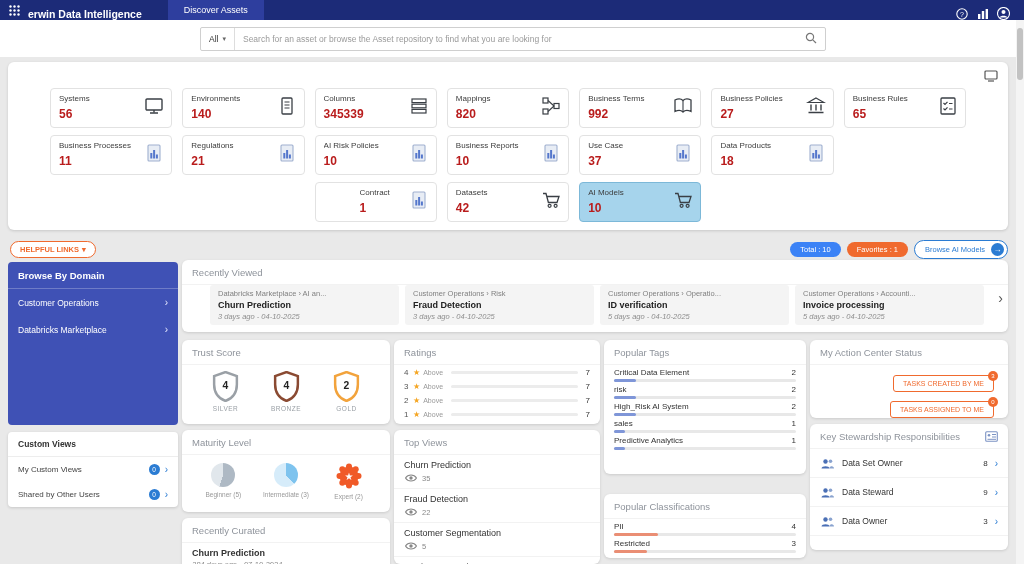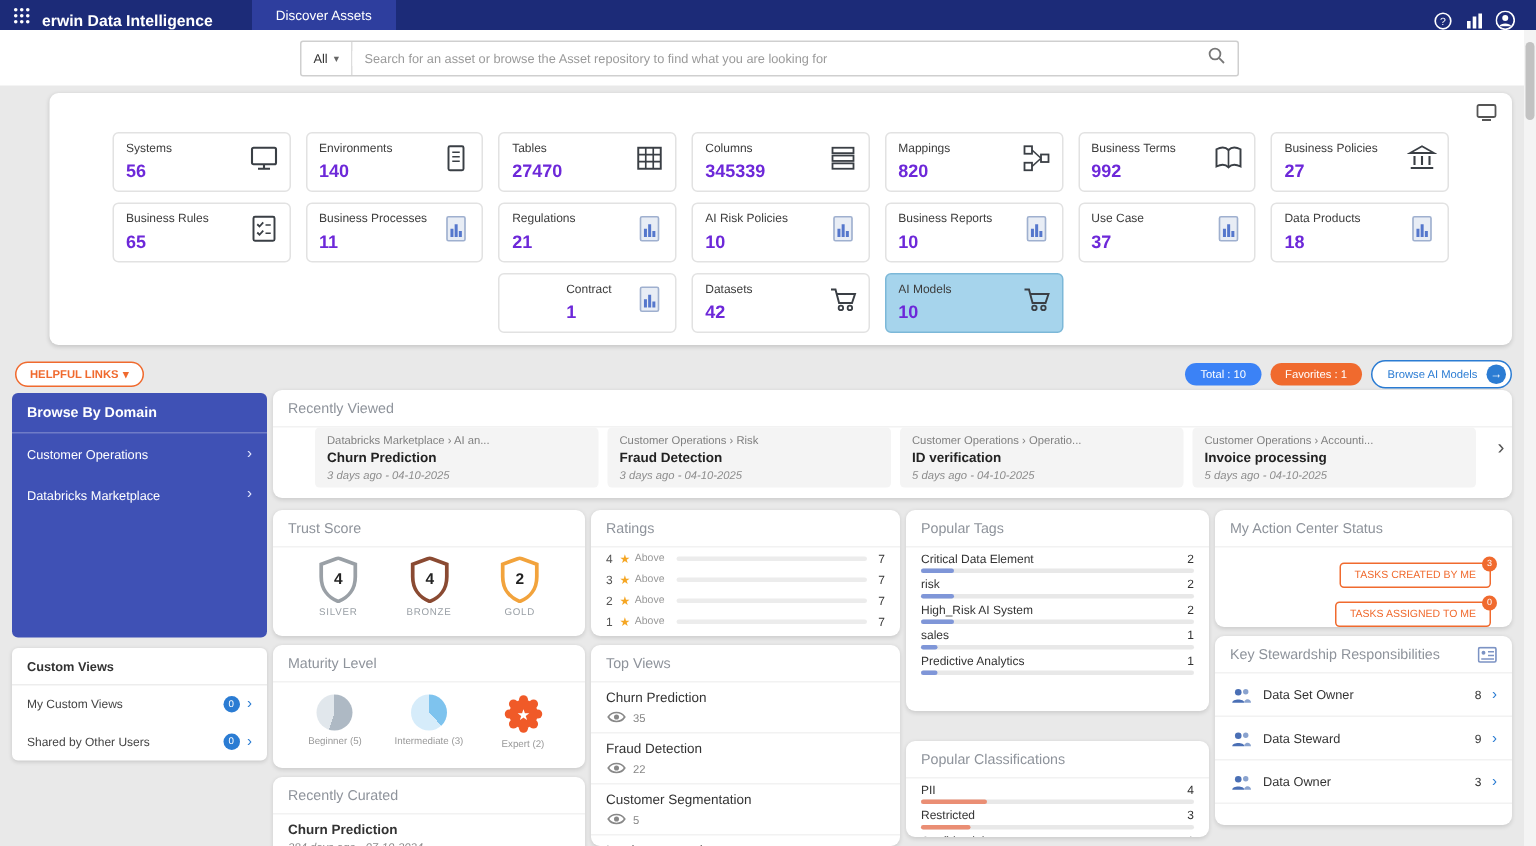--- a/index.html
+++ b/index.html
@@ -22,30 +22,30 @@
   .search-filter { display:flex; align-items:center; gap:4px; padding:0 8px; font-size:8.5px; color:#333;
     border-right:1px solid #ddd; height:100%; cursor:pointer; }
   .search-filter .caret { font-size:7px; color:#666; }
   .search-box input { flex:1; border:none; outline:none; font-size:8.5px; padding:0 8px; color:#333;
     font-family:"Liberation Sans", sans-serif; }
   .search-box input::placeholder { color:#9a9a9a; }
   .search-ic { margin-right:8px; }
 
   
   .metrics-panel { position:absolute; left:8px; top:62px; right:16px; height:168px; background:#fff;
-    border-radius:6px; box-shadow:0 1px 3px rgba(0,0,0,.15);margin-left:25px; }
+    border-radius:6px; box-shadow:0 1px 3px rgba(0,0,0,.15); }
   .layout-toggle { position:absolute; right:10px; top:6px; cursor:pointer; }
   .metrics-grid { position:absolute; left:42px; right:42px; top:26px;
     display:grid; grid-template-columns:repeat(7,1fr); gap:7px 10px; }
   .mcard { position:relative; height:40px; border:1px solid #e2e2e2; border-radius:4px; background:#fff;
     padding:5px 8px; cursor:pointer; overflow:hidden; }
   .mcard.hl { background:#a6d4ec; border-color:#7cb8d8; }
   .mcard.col3 { grid-column:3;padding-left:44px; } .mcard.col4 { grid-column:4; } .mcard.col5 { grid-column:5; }
   .mlabel { font-size:8px; color:#3c3c3c; white-space:nowrap; overflow:hidden; text-overflow:ellipsis; padding-right:22px; }
-  .mvalue { font-size:12px; font-weight:bold; color:#6d28d9; margin-top:4px; }
+  .mvalue { font-size:12px; font-weight:bold; color:#b91c1c; margin-top:4px; }
   .micon { position:absolute; right:7px; top:50%; transform:translateY(-50%); }
 
   
   .helpful-btn { position:absolute; left:10px; top:241px; background:#fff; border:1px solid #f06a2e; color:#f06a2e;
     font-size:7.5px; font-weight:bold; border-radius:10px; padding:3px 9px; cursor:pointer; display:flex; gap:3px; align-items:center;
     font-family:"Liberation Sans", sans-serif;}
   .badge-row { position:absolute; right:16px; top:240px; display:flex; gap:6px; align-items:center; }
   .pill { font-size:7.5px; color:#fff; border-radius:9px; padding:3px 10px; cursor:pointer; white-space:nowrap; }
   .pill.total { background:#3b82f6; }
   .pill.fav { background:#f06a2e; }
@@ -300,27 +300,20 @@
           </svg></span>
       </div>
     <div class="mcard">
         <div class="mlabel">Environments</div>
         <div class="mvalue">140</div>
         <span class="micon"><svg width="20" height="20" viewBox="0 0 20 20">
             <use href="#ic-doc"></use>
           </svg></span>
       </div>
     <div class="mcard">
-        <div class="mlabel">Tables</div>
-        <div class="mvalue">27470</div>
-        <span class="micon"><svg width="20" height="20" viewBox="0 0 20 20">
-            <use href="#ic-grid"></use>
-          </svg></span>
-      </div>
-    <div class="mcard">
         <div class="mlabel">Columns</div>
         <div class="mvalue">345339</div>
         <span class="micon"><svg width="20" height="20" viewBox="0 0 20 20">
             <use href="#ic-rows"></use>
           </svg></span>
       </div>
     <div class="mcard">
         <div class="mlabel">Mappings</div>
         <div class="mvalue">820</div>
         <span class="micon"><svg width="20" height="20" viewBox="0 0 20 20">

